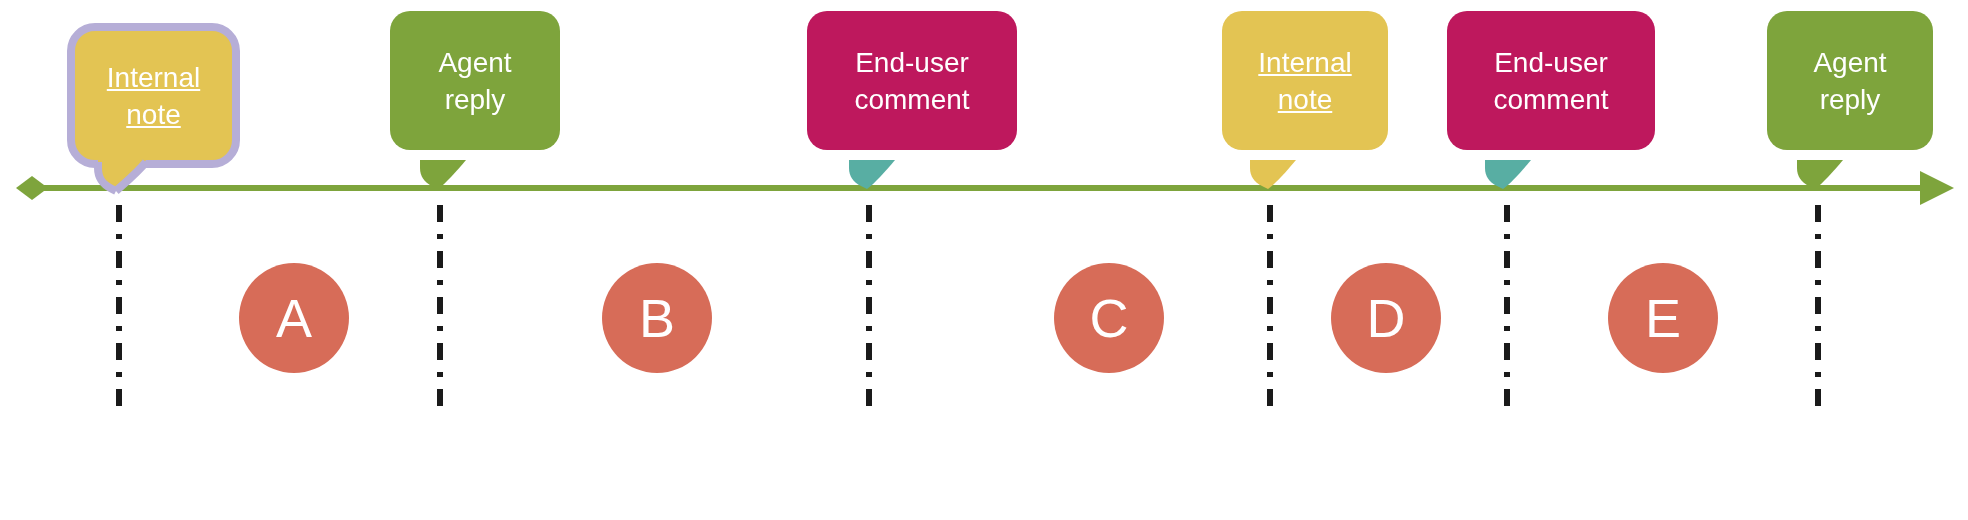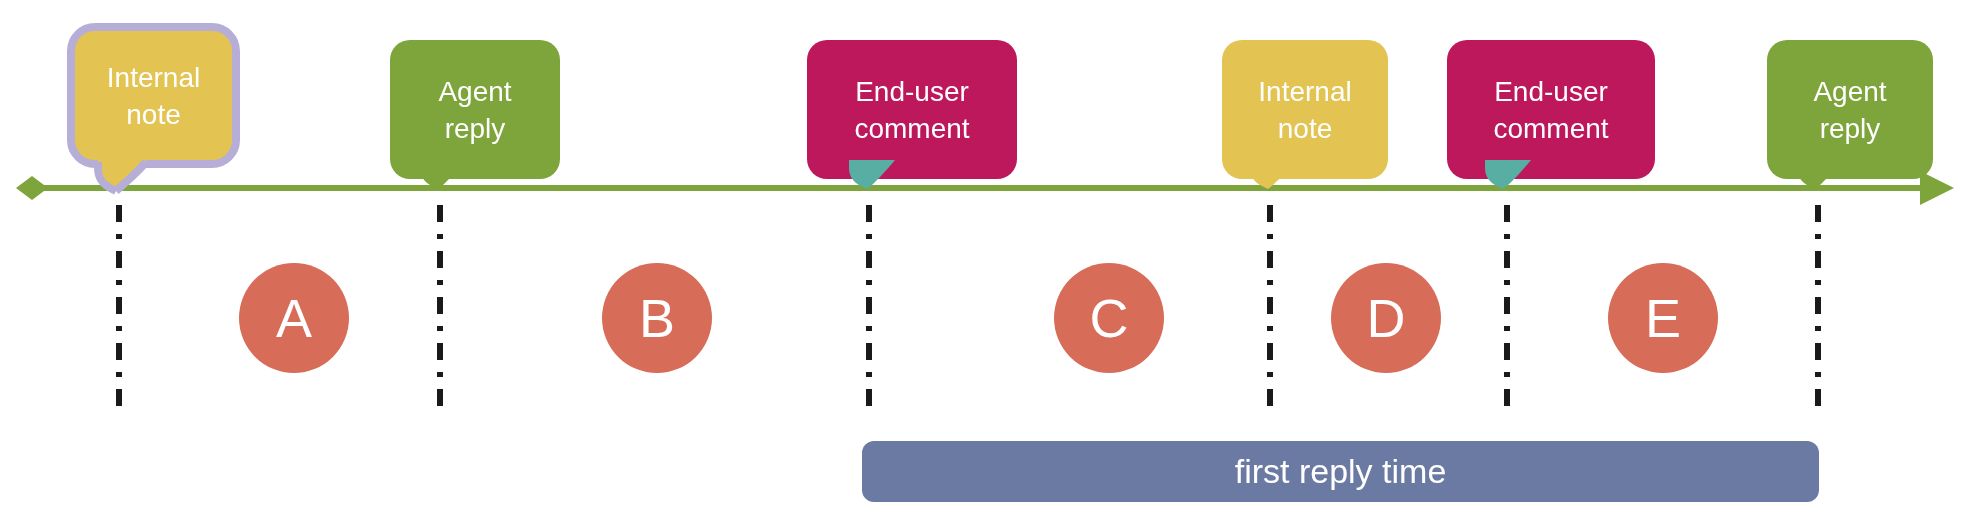--- a/index.html
+++ b/index.html
@@ -2,25 +2,25 @@
 <html><head>
 <meta charset="utf-8">
 <style>
   html,body{margin:0;padding:0;background:#ffffff;}
   #stage{
     position:relative;width:1968px;height:520px;background:#ffffff;
     font-family:"Liberation Sans",sans-serif;overflow:hidden;
   }
   #bg-svg{position:absolute;left:0;top:0;z-index:1;}
   .bubble{
-    position:absolute;top:40px;height:139px;border-radius:20px;z-index:2;
+    position:absolute;top:11px;height:139px;border-radius:20px;z-index:2;
     display:flex;flex-direction:column;align-items:center;justify-content:center;
     color:#ffffff;font-size:28px;line-height:37px;text-align:center;
   }
-  .bubble.yellow{background:#e3c453;}
+  .bubble.yellow{background:#e3c453;text-decoration:underline;}
   .bubble.green{background:#7ea43c;}
   .bubble.teal{background:#be185d;}
   .bubble.bordered{
     top:23px;height:145px;border:8px solid #b6aed7;border-radius:28px;box-sizing:border-box;
   }
   .tail{position:absolute;z-index:3;}
   .fill-yellow{fill:#e3c453;}
   .fill-green{fill:#7ea43c;}
   .fill-teal{fill:#58aea3;}
   .stroke-lavender{stroke:#b6aed7;stroke-width:8;fill:none;stroke-linecap:butt;}
@@ -111,17 +111,14 @@
   <div class="marker" style="left:1054px;">
     <span>C</span>
   </div>
   <div class="marker" style="left:1331px;">
     <span>D</span>
   </div>
   <div class="marker" style="left:1608px;">
     <span>E</span>
   </div>
 
-  <div id="span-bar">
-    <span>first reply time</span>
-  </div>
 
 </div>
 
 </body></html>

